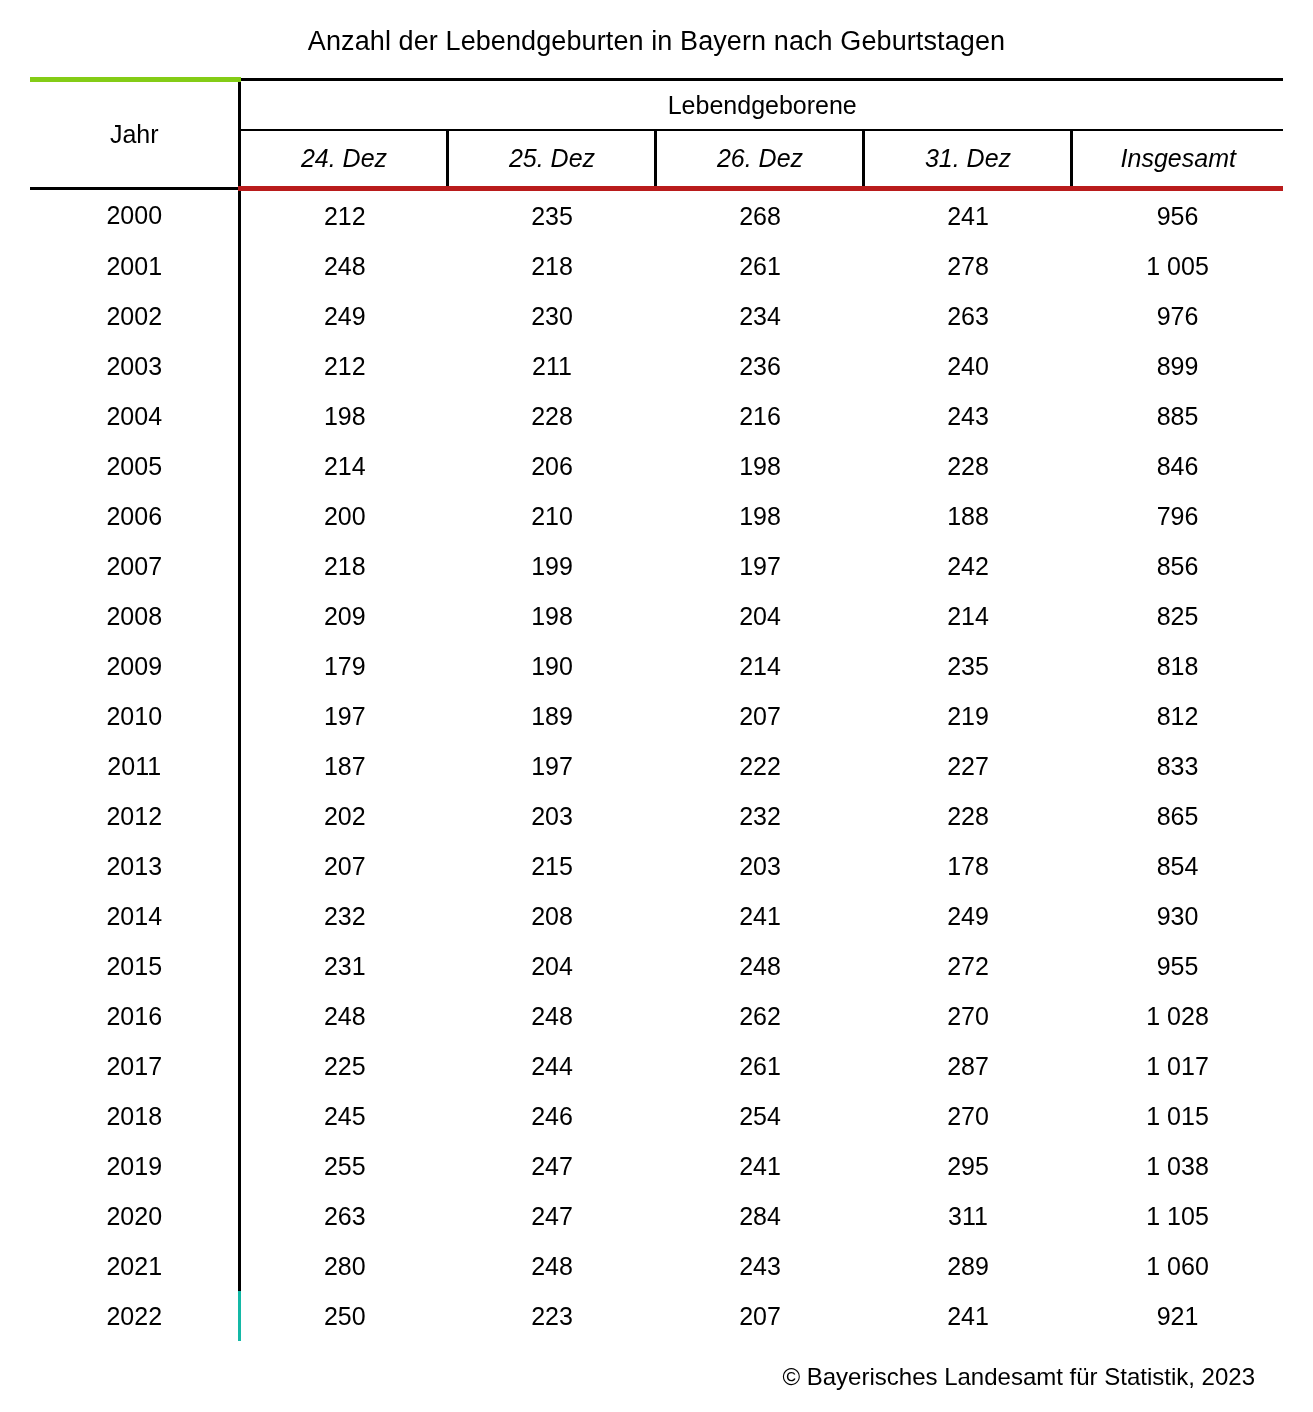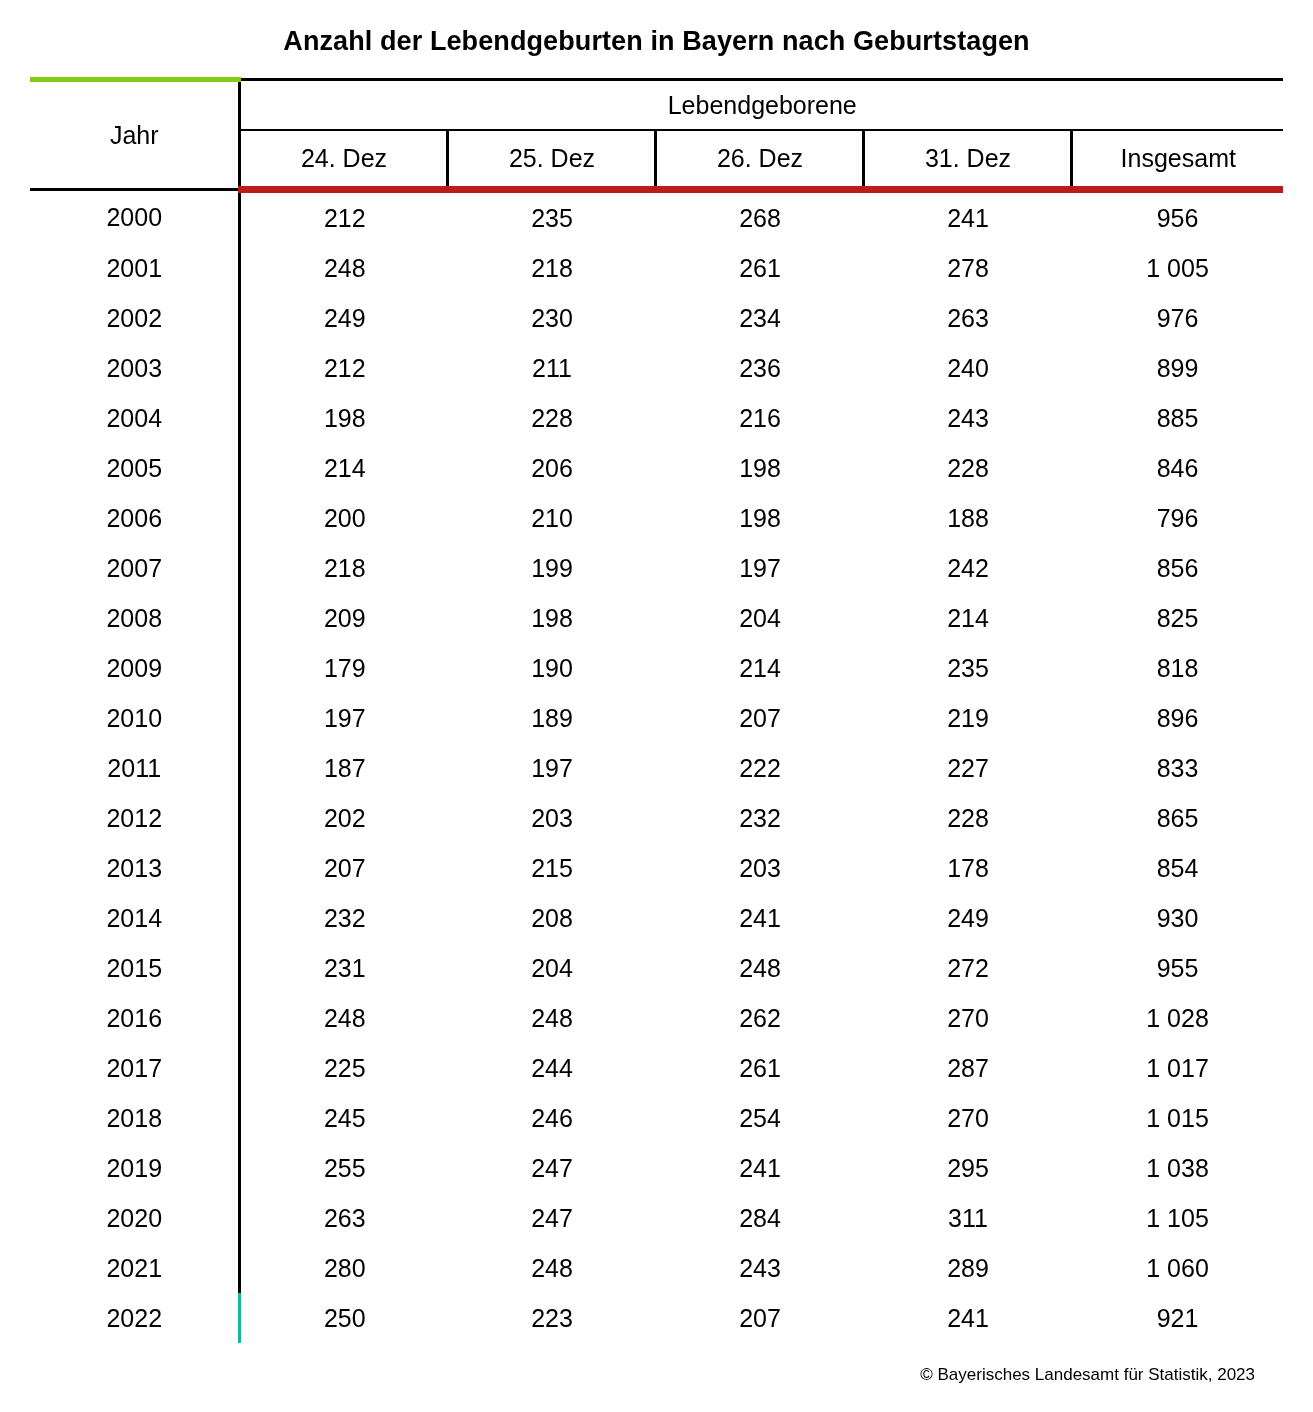--- a/index.html
+++ b/index.html
@@ -17,21 +17,21 @@
   .page {
     width: 1313px;
     height: 1412px;
     box-sizing: border-box;
     padding: 0;
     position: relative;
   }
   .title {
     text-align: center;
     font-size: 27px;
-    font-weight: bold;
+    font-weight: normal;
     letter-spacing: 0.1px;
     padding-top: 26px;
     padding-bottom: 20px;
   }
   table.stat {
     border-collapse: collapse;
     width: 1253px;
     margin: 0 auto;
     table-layout: fixed;
   }
@@ -54,38 +54,39 @@
   .hdr-group {
     font-weight: normal;
     font-size: 25px;
     border-top: 3px solid #000;
     border-bottom: 2px solid #000;
     height: 48px;
   }
   .hdr-sub {
     font-weight: bold;
     font-size: 25px;
-    border-bottom: 7px solid #b91c1c;
+    border-bottom: 5px solid #b91c1c;
     height: 55px;
+    font-style: italic;
   }
   .hdr-sub.with-left { border-left: 3px solid #000; }
   td.year {
     border-right: 3px solid #000;
     height: 50px;
     padding-right: 34px;
     text-align: right;
   }
   td.num {
     height: 50px;
     text-align: center;
   }
   tr.lastrow td.year { border-right: 3px solid #14b8a6; }
   .footer {
     text-align: right;
-    font-size: 17px;
+    font-size: 24px;
     width: 1253px;
     margin: 0 auto;
     padding-top: 22px;
     padding-right: 28px;
     box-sizing: border-box;
   }
   col.c-year { width: 210px; }
   col.c-data { width: 208px; }
   col.c-total { width: 211px; }
 </style>
@@ -198,21 +199,21 @@
         <td class="num">214</td>
         <td class="num">235</td>
         <td class="num">818</td>
       </tr>
       <tr>
         <td class="year">2010</td>
         <td class="num">197</td>
         <td class="num">189</td>
         <td class="num">207</td>
         <td class="num">219</td>
-        <td class="num">896</td>
+        <td class="num">812</td>
       </tr>
       <tr>
         <td class="year">2011</td>
         <td class="num">187</td>
         <td class="num">197</td>
         <td class="num">222</td>
         <td class="num">227</td>
         <td class="num">833</td>
       </tr>
       <tr>

